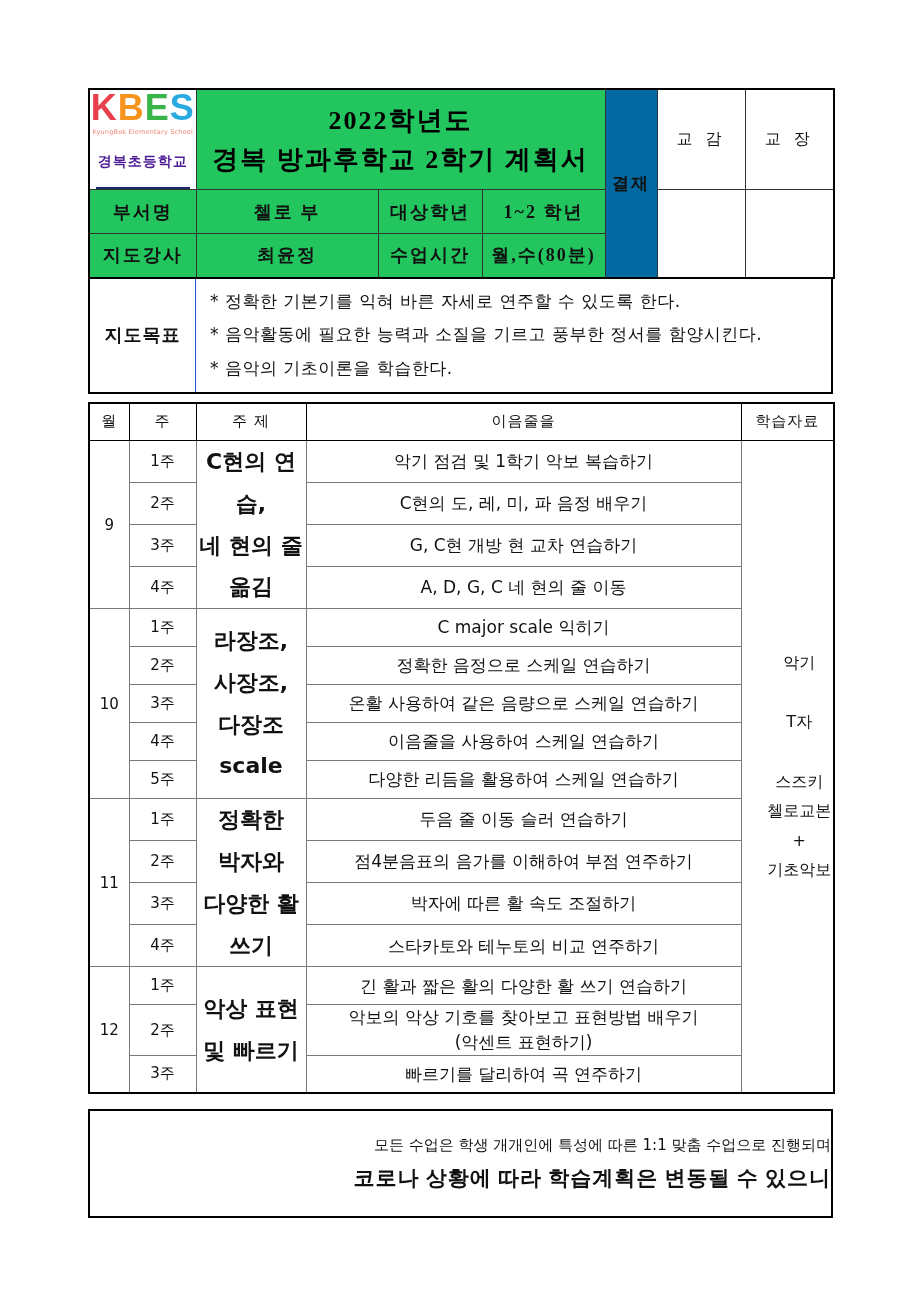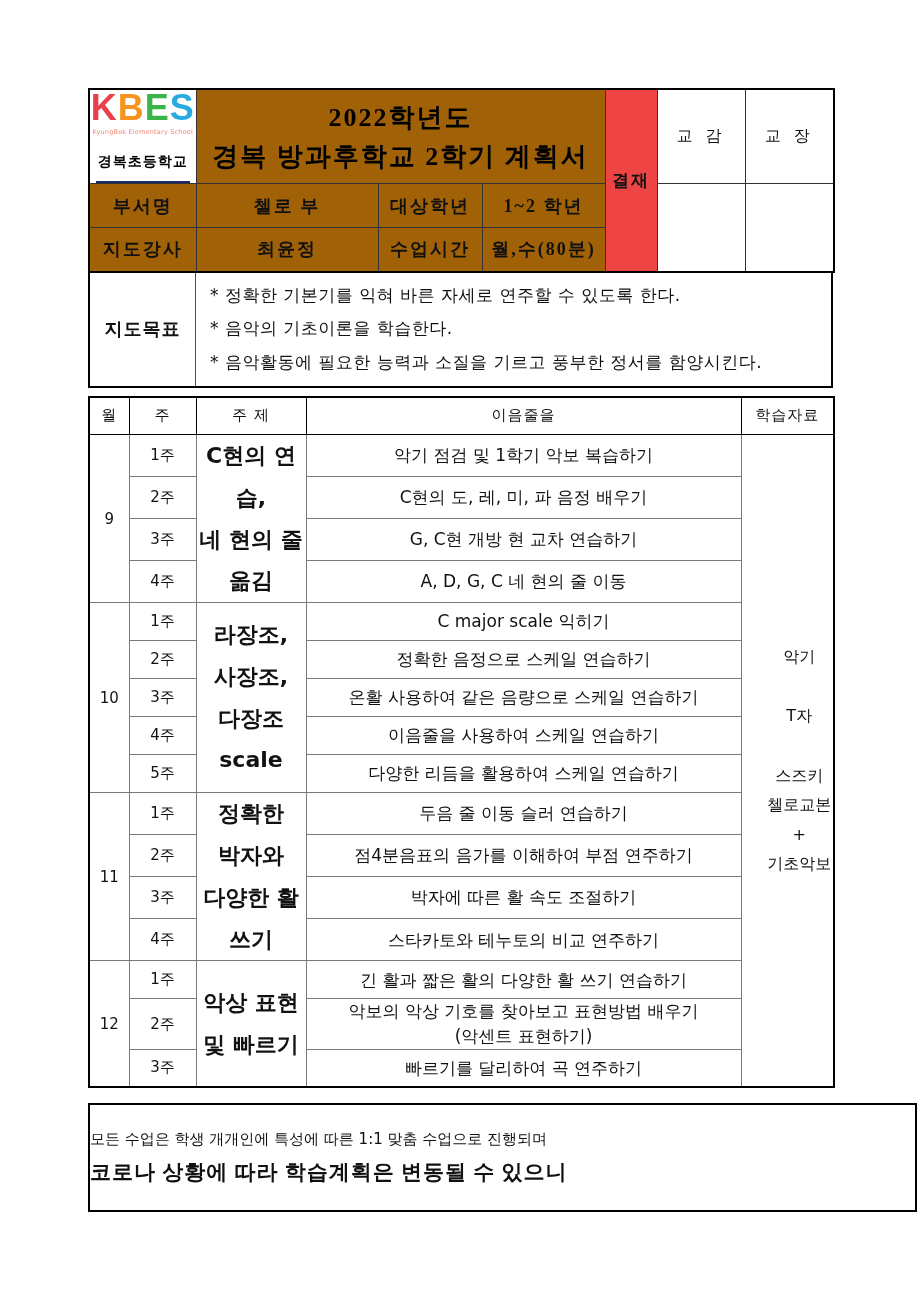--- a/index.html
+++ b/index.html
@@ -7,35 +7,35 @@
   body {
     width:920px; height:1302px;
     font-family:"DejaVu Sans","Liberation Sans",sans-serif;
     color:#111;
   }
   .doc { width:745px; margin:88px 0 0 88px; }
 
   
   table.top { border-collapse:collapse; table-layout:fixed; width:745px; border:2px solid #000; }
   table.top td { border:1px solid #333; text-align:center; vertical-align:middle; overflow:hidden; }
-  .yl { background:#a16207; }
+  .yl { background:#22c55e; }
   .deco { font-family:"Liberation Serif","DejaVu Serif",serif; font-weight:bold; }
 
   td.logo-cell { background:#fff; }
   .kbes { font-size:36px; font-weight:bold; letter-spacing:1px; line-height:1;
           font-family:"Liberation Sans","DejaVu Sans",sans-serif; }
   .logo-en { font-size:6.5px; color:#F08878; margin-top:2px; letter-spacing:0.2px; }
-  .logo-kr { display:inline-block; font-size:14px; font-weight:bold; color:#000000;
-             border-bottom:2px solid #1B2A6B; padding:1px 2px 10px 2px; margin-top:16px;
+  .logo-kr { display:inline-block; font-size:14px; font-weight:bold; color:#4c1d95;
+             border-bottom:2px solid #1B2A6B; padding:1px 2px 16px 2px; margin-top:16px;
              letter-spacing:1px; }
 
   td.title-cell { }
   .t-line { font-size:26px; letter-spacing:2px; line-height:1.5; color:#000; }
 
-  td.gyeolje { font-size:17px; letter-spacing:2px; background:#ef4444; }
+  td.gyeolje { font-size:17px; letter-spacing:2px; background:#0369a1; }
   td.appr-label { font-size:16px; letter-spacing:4px; background:#fff;margin-left:32px; }
   td.sign { background:#fff; }
 
   td.flabel, td.fvalue { font-size:18px; letter-spacing:2px; }
 
   
   .goals { display:flex; width:745px; border:2px solid #000; margin-top:-2px; height:117px; }
   .goals-label { width:106px; border-right:1px solid #1d4ed8; display:flex; align-items:center;
                  justify-content:center; font-size:18px; letter-spacing:1px; }
   .goals-body { flex:1; display:flex; flex-direction:column; justify-content:center;
@@ -52,22 +52,22 @@
   tr.m-first td { border-top:1.5px solid #000; }
   td.month { font-size:15px; }
   td.week  { font-size:15px; }
   td.topic { font-size:22px; line-height:1.9; white-space:pre-line;font-weight:bold; }
   td.content { font-size:17px; line-height:1.45; white-space:pre-line; }
   td.materials { font-size:16px; line-height:1.85; white-space:pre-line; border-left:1px solid #444;padding-left:24px; }
   tr.h72 { height:72px; }
   tr.h55 { height:55px; }
 
   
-  .notice { width:829px; border:2px solid #000; margin-top:15px; height:109px;
-            display:flex; flex-direction:column; align-items:flex-start; justify-content:center; }
+  .notice { width:745px; border:2px solid #000; margin-top:15px; height:109px;
+            display:flex; flex-direction:column; align-items:flex-end; justify-content:center; }
   .n-small { font-size:15px; line-height:1.9; }
   .n-big   { font-size:21px; line-height:1.75; letter-spacing:1px; }
 </style>
 </head>
 <body>
 
 <div class="doc">
 
   <table class="top">
     <colgroup>
@@ -108,22 +108,22 @@
       <td class="flabel yl deco">수업시간</td>
       <td class="fvalue yl deco">월,수(80분)</td>
     </tr>
   </tbody>
     </table>
 
   <div class="goals">
     <div class="goals-label deco">지도목표</div>
     <div class="goals-body">
       <div class="goal-item">* 정확한 기본기를 익혀 바른 자세로 연주할 수 있도록 한다.</div>
+      <div class="goal-item">* 음악활동에 필요한 능력과 소질을 기르고 풍부한 정서를 함양시킨다.</div>
       <div class="goal-item">* 음악의 기초이론을 학습한다.</div>
-      <div class="goal-item">* 음악활동에 필요한 능력과 소질을 기르고 풍부한 정서를 함양시킨다.</div>
     </div>
   </div>
 
   <table class="plan">
     <colgroup>
       <col style="width:40px">
         <col style="width:67px">
         <col style="width:110px">
       <col style="width:435px">
         <col style="width:93px">

